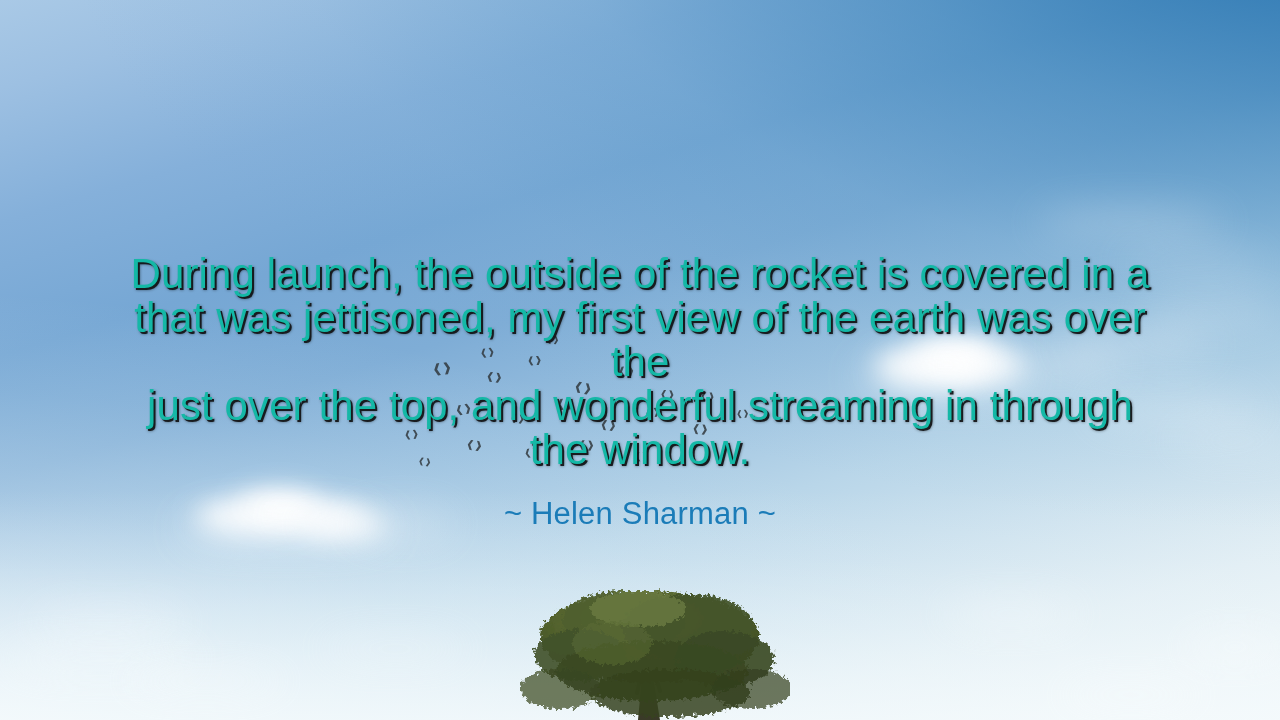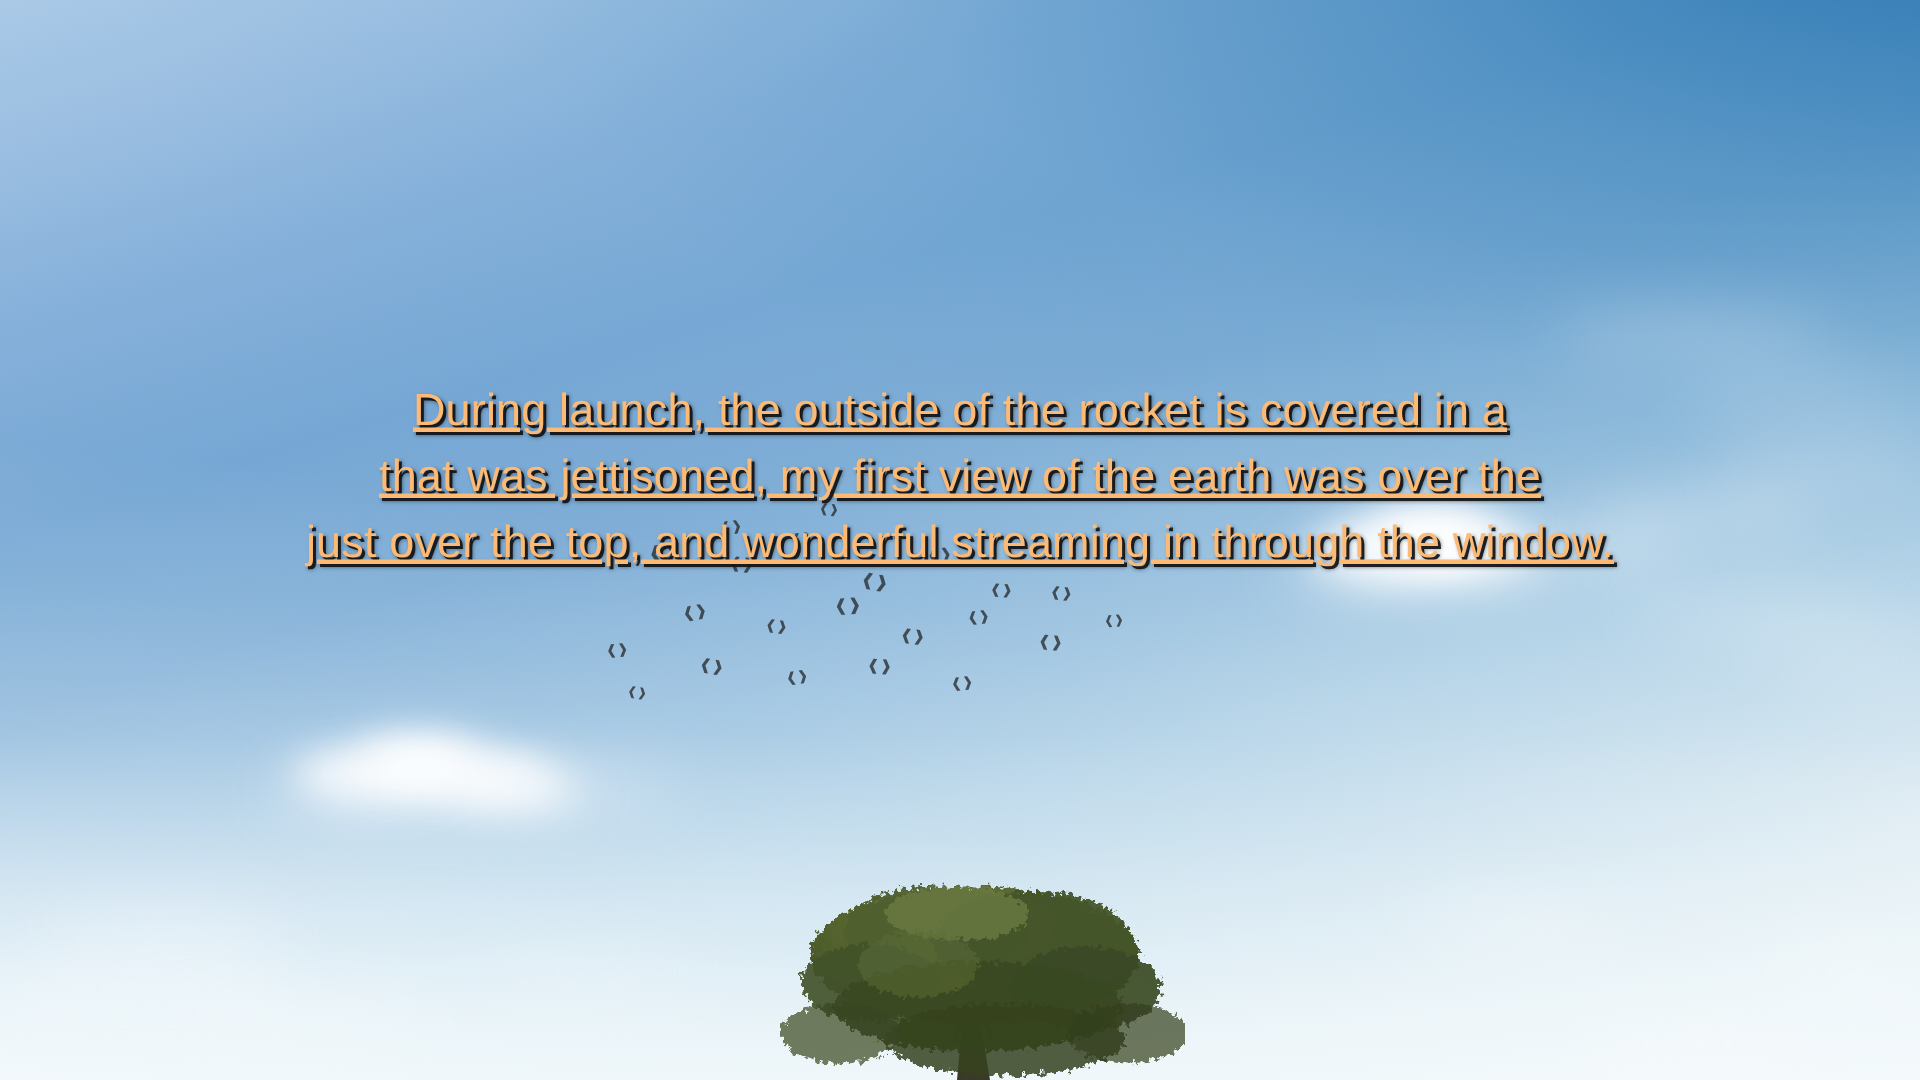--- a/index.html
+++ b/index.html
@@ -109,28 +109,27 @@
     position: absolute;
     left: 0;
     right: 0;
     top: 252px;
     text-align: center;
     z-index: 40;
   }
   #quote-text {
     margin: 0 auto;
     width: 1040px;
-    font-size: 30px;
+    font-size: 42px;
     line-height: 44px;
-    color: #fdba74;
+    color: #14b8a6;
     letter-spacing: .1px;
     text-shadow:
        2px 2px 0 rgba(18,20,22,0.92),
        2px 2px 3px rgba(10,12,14,0.55);
-    text-decoration: underline;
   }
   #quote-author {
     margin: 22px auto 0;
     font-size: 31px;
     line-height: 40px;
     color: #1b7cb8;
     letter-spacing: .2px;
   }
 </style>
 </head>
@@ -233,15 +232,16 @@
       <ellipse cx="232" cy="104" rx="40" ry="20" fill="#333f1e" opacity=".70"></ellipse>
     </g>
   </svg>
 
   <div id="quote-block">
     <div id="quote-text">
       <div>During launch, the outside of the rocket is covered in a</div>
       <div>that was jettisoned, my first view of the earth was over the</div>
       <div>just over the top, and wonderful streaming in through the window.</div>
     </div>
+    <div id="quote-author">~ Helen Sharman ~</div>
   </div>
 
 </div>
 
 </body></html>

